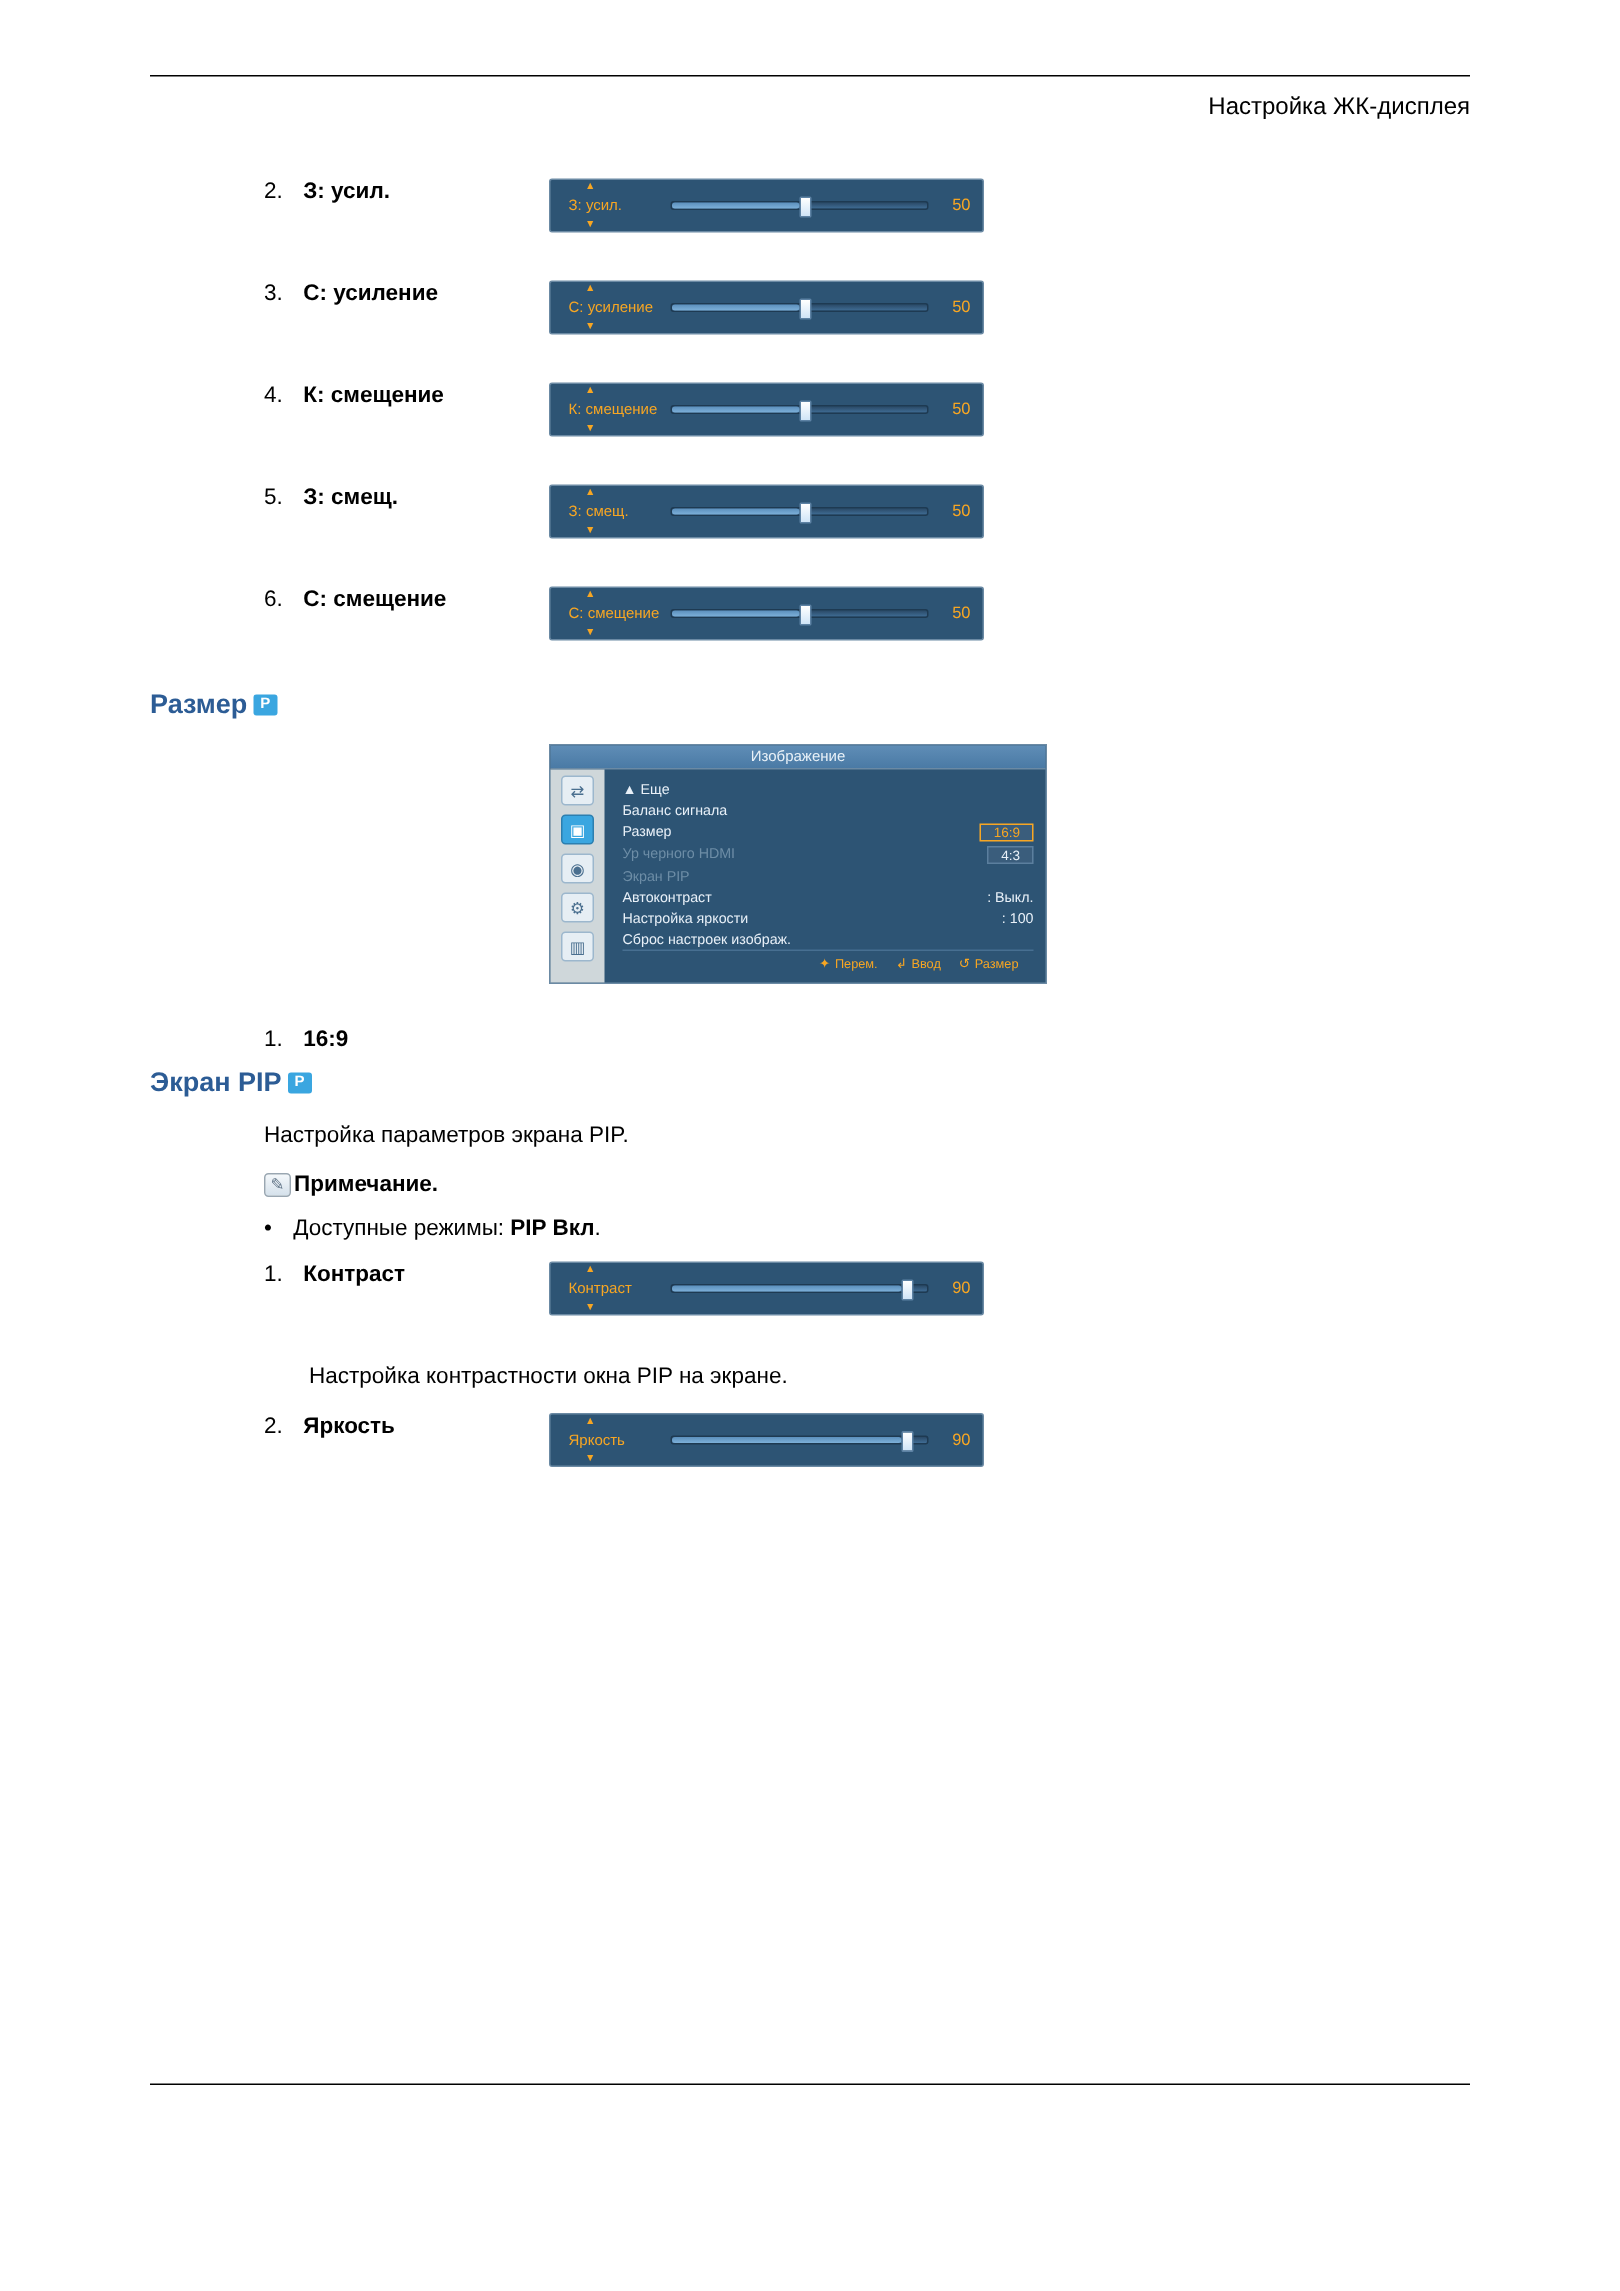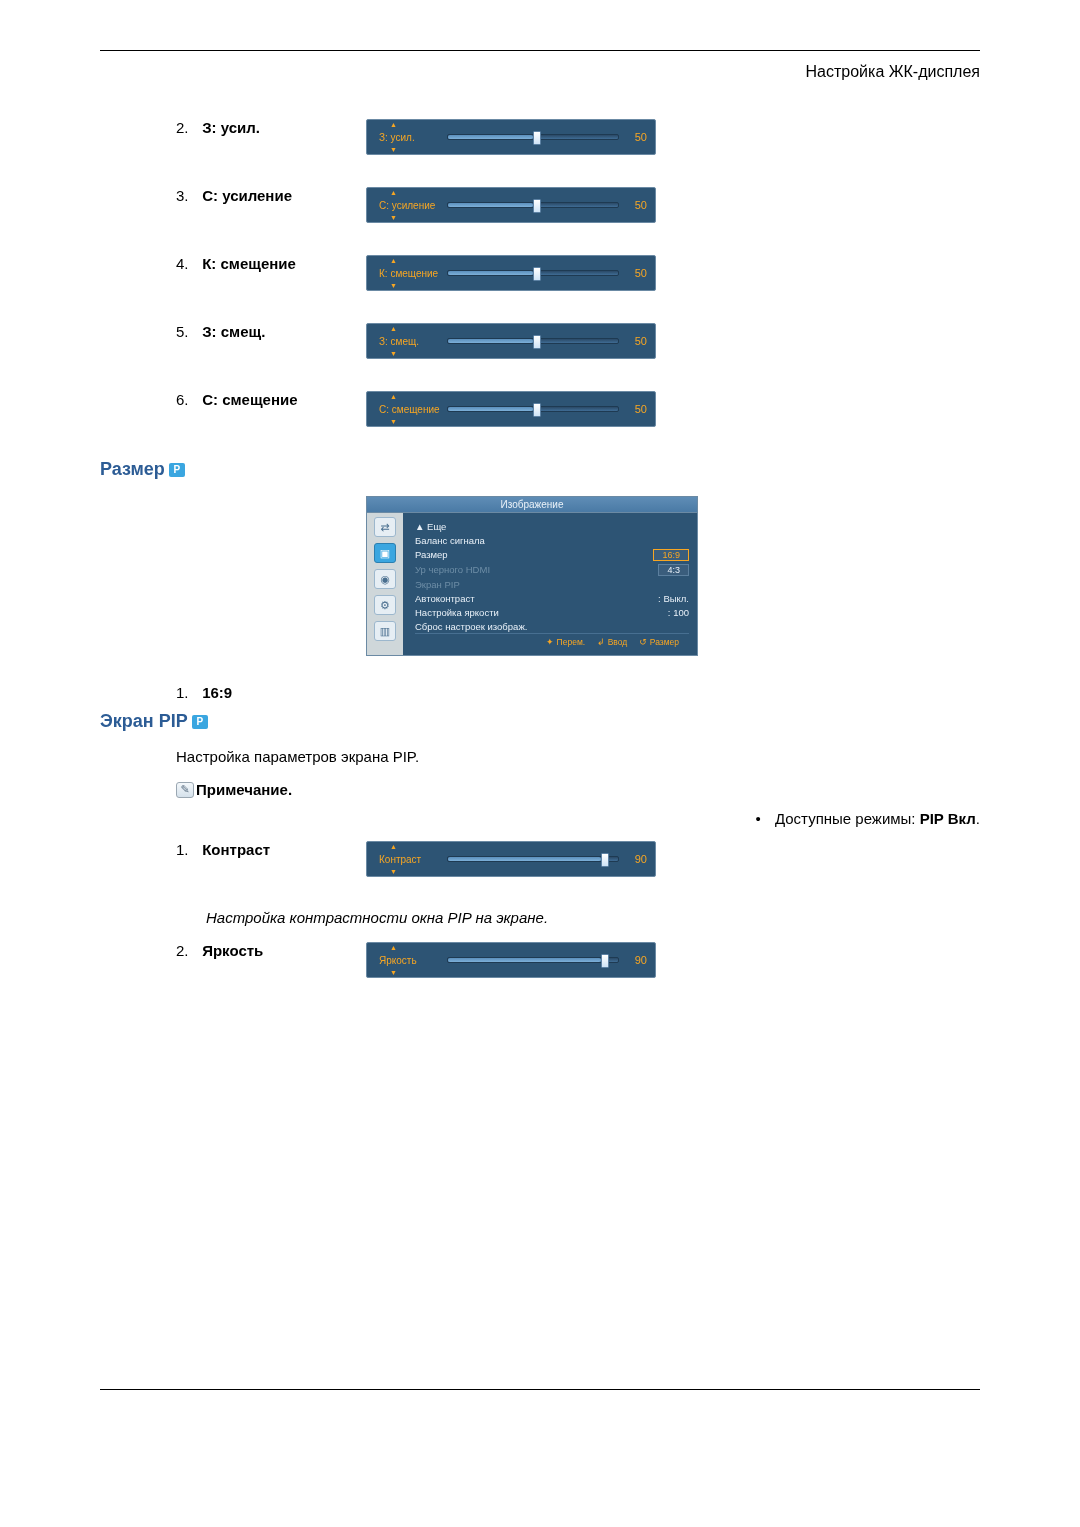--- a/index.html
+++ b/index.html
@@ -239,21 +239,21 @@
     align-items: center;
     justify-content: center;
     font-size: 11px;
     color: #5f7285;
     background: linear-gradient(#f4f8fb,#d5e1eb);
   }
   .bullet-item::before {
     content: "•";
     margin-right: 10px;
   }
-  .bullet-item { margin: 8px 0 14px 0; text-align: right;}
+  .bullet-item { margin: 8px 0 14px 0;}
 </style>
 </head>
 <body>
 
 <div class="page">
   <div class="page-title">Настройка ЖК-дисплея</div>
 
   <div class="content">
 
     <div class="row">
@@ -449,21 +449,21 @@
             <div class="sw-label">Контраст</div>
             <div class="sw-track">
               <div class="sw-fill" style="width:90%"></div>
               <div class="sw-thumb" style="left:90%"></div>
             </div>
             <div class="sw-value">90</div>
           </div>
         </div>
       </div>
     </div>
-    <p class="para" style="margin-left:30px;font-style:italic;">Настройка контрастности окна PIP на экране.</p>
+    <p class="para" style="margin-left:30px;">Настройка контрастности окна PIP на экране.</p>
 
     <div class="row">
       <div class="label-col">
         <span class="num">2.</span>
         <span class="bold">Яркость</span>
       </div>
       <div class="slider-col">
         <div class="slider-widget">
           <div class="sw-inner">
             <div class="sw-label">Яркость</div>

